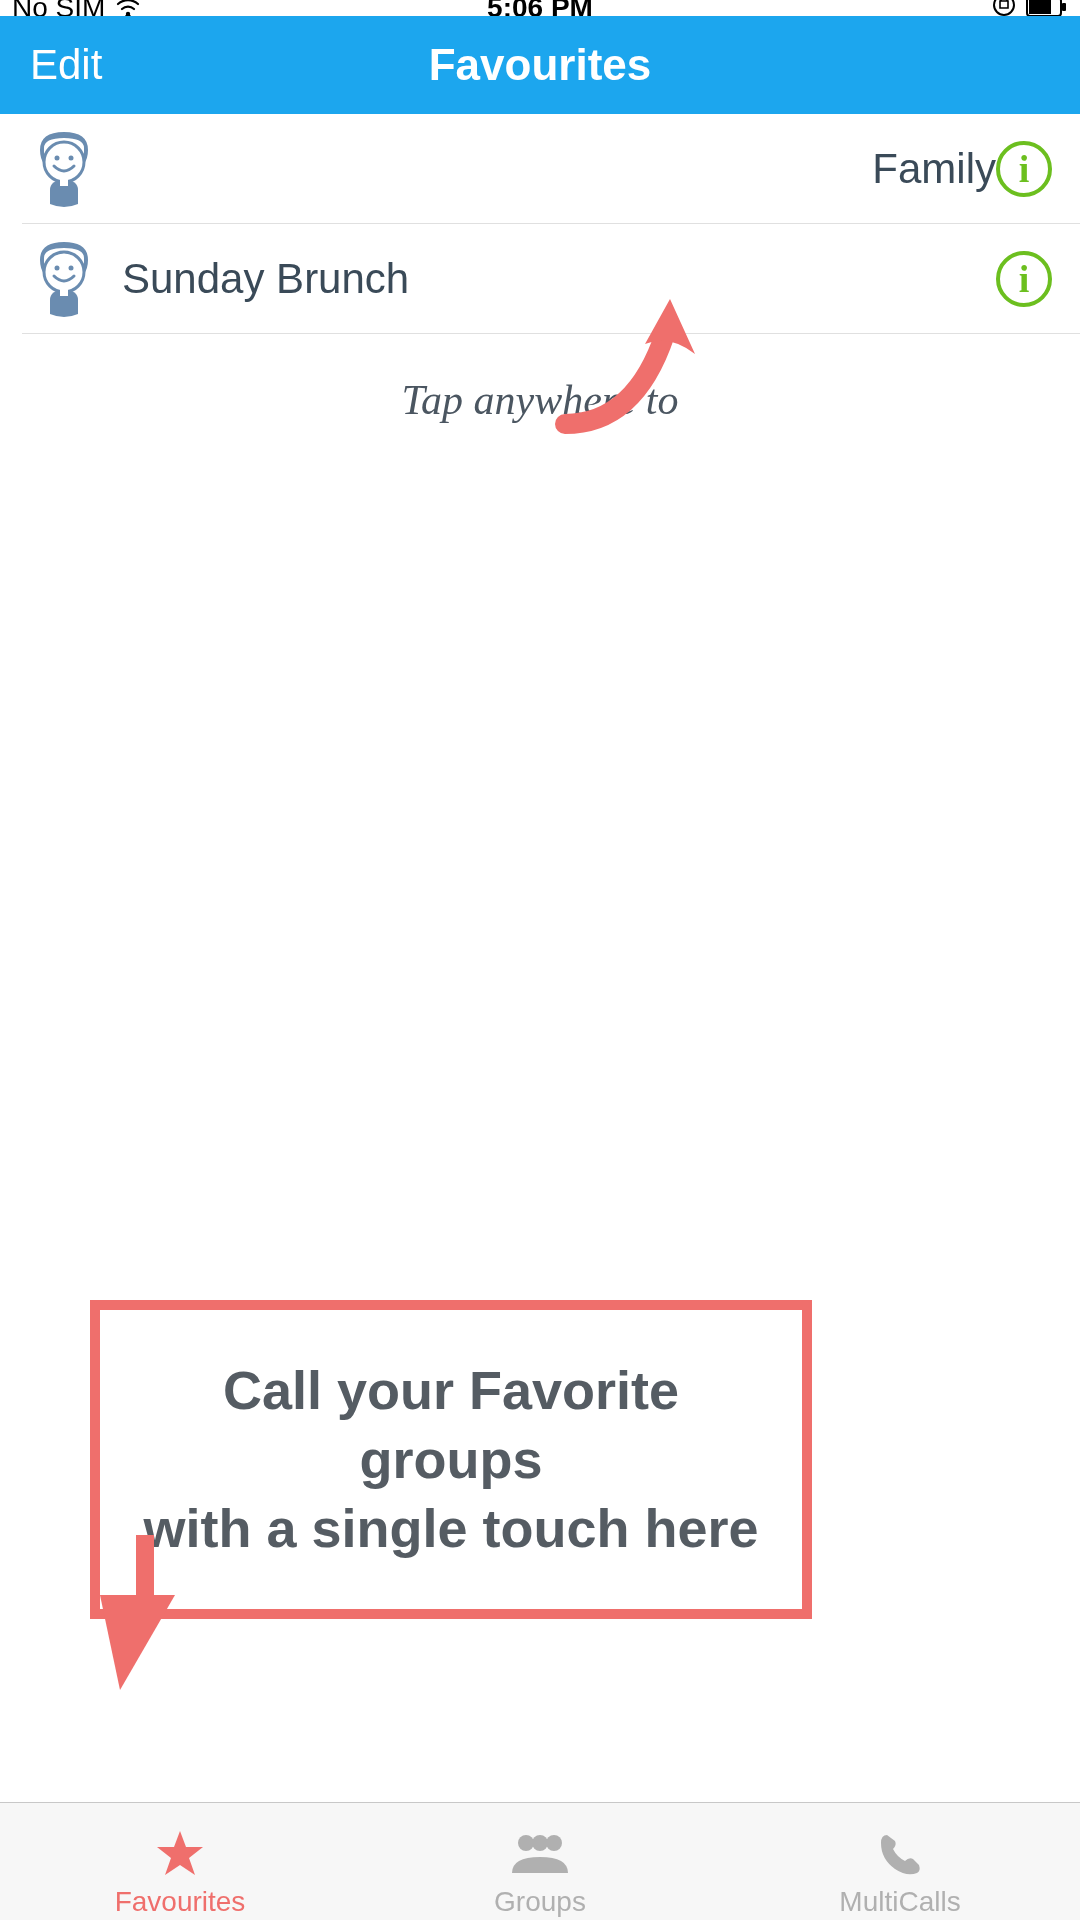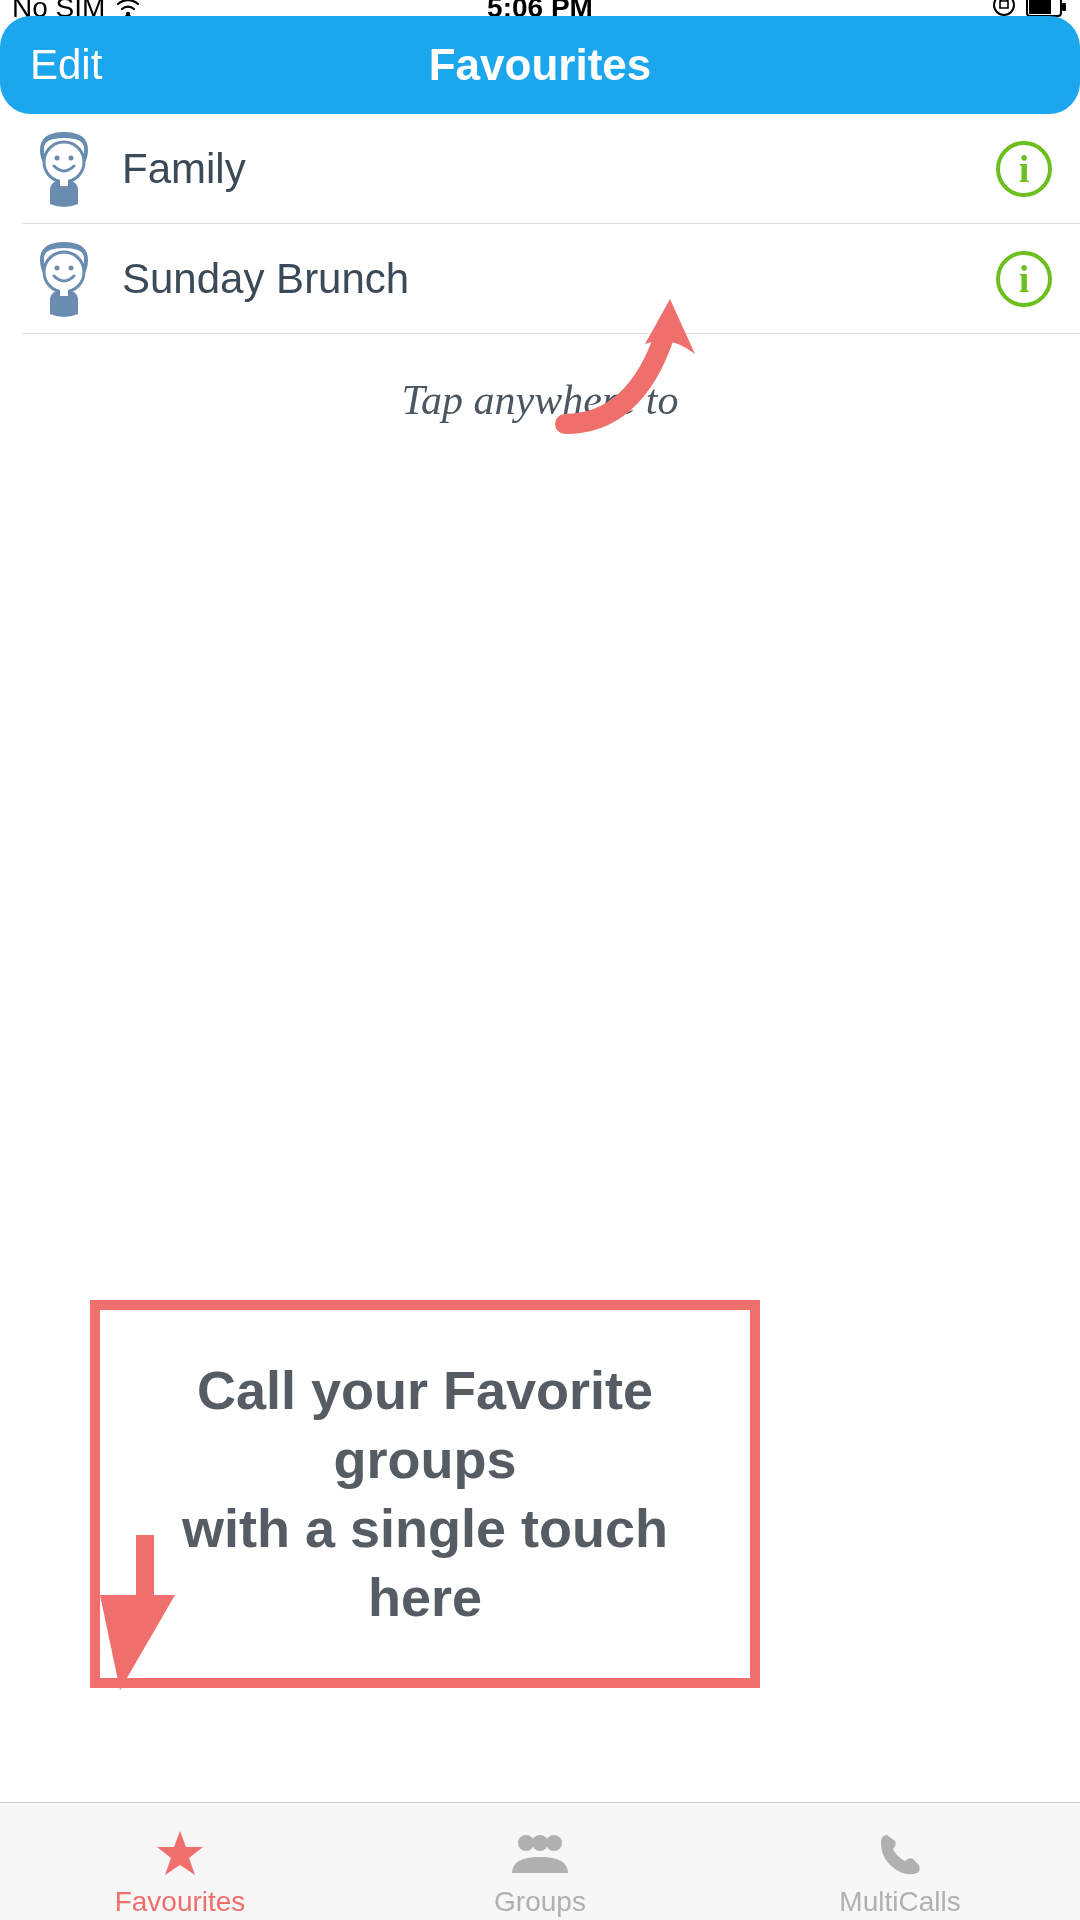--- a/index.html
+++ b/index.html
@@ -3,36 +3,36 @@
 <meta charset="utf-8">
 <style>
   * { margin: 0; padding: 0; box-sizing: border-box; }
   html, body { width: 1080px; height: 1920px; font-family: -apple-system, Helvetica, Arial, sans-serif; background: #fff; overflow: hidden; }
 
   .statusbar { height: 16px; display: flex; align-items: center; justify-content: space-between; padding: 0 12px; font-size: 28px; font-weight: 500; color: #000; }
   .statusbar .left { display: flex; align-items: center; gap: 10px; }
   .statusbar .center { position: absolute; left: 50%; transform: translateX(-50%); font-weight: 600; }
   .statusbar .right { display: flex; align-items: center; gap: 10px; }
 
-  .navbar { background: #1CA6EE; height: 98px; display: flex; align-items: center; justify-content: center; position: relative; border-radius: 31px; }
+  .navbar { background: #1CA6EE; height: 98px; display: flex; align-items: center; justify-content: center; position: relative; }
   .navbar .title { color: #fff; font-size: 44px; font-weight: 600; }
   .navbar .edit { position: absolute; left: 30px; color: #fff; font-size: 42px; font-weight: 400; }
 
   .list { }
   .row { display: flex; align-items: center; height: 110px; padding: 0 28px; border-bottom: 1px solid #e0e0e0; margin-left: 22px; }
-  .row:first-child { border-top: none; }
+  .row:first-child { border-top: none; text-align: right; }
   .avatar { width: 72px; height: 82px; flex: 0 0 auto; margin-left: -22px; }
   .row-label { flex: 1 1 auto; margin-left: 22px; font-size: 42px; color: #3a4a58; font-weight: 400; }
   .info-btn { width: 56px; height: 56px; border: 4px solid #6CBF1F; border-radius: 50%; display: flex; align-items: center; justify-content: center; color: #6CBF1F; font-family: Georgia, serif; font-size: 38px; font-weight: 700; background: #fff; }
 
   .hint-wrap { position: relative; margin-top: 40px; text-align: center; }
   .hint-text { font-family: Georgia, 'Times New Roman', serif; font-style: italic; font-size: 42px; color: #4b5661; line-height: 1.28; display: inline-block; }
   .hint-arrow { position: absolute; left: 555px; top: -80px; }
 
-  .callout { position: absolute; left: 90px; width: 670px; top: 1300px; border: 10px solid #EF6F6C; padding: 46px 30px; text-align: center; }
+  .callout { position: absolute; left: 90px; width: 722px; top: 1300px; border: 10px solid #EF6F6C; padding: 46px 30px; text-align: center; }
   .callout-text { font-size: 54px; font-weight: 600; color: #555c63; line-height: 1.28; }
   .callout-arrow { position: absolute; left: 80px; top: 1535px; }
 
   .tabbar { position: absolute; bottom: 0; left: 0; right: 0; height: 118px; border-top: 1px solid #c8c8c8; background: #f7f7f7; display: flex; }
   .tab { flex: 1 1 0; display: flex; flex-direction: column; align-items: center; justify-content: flex-end; gap: 4px; padding-bottom: 2px; color: #b0b0b0; }
   .tab.active { color: #EF6F6C; }
   .tab-label { font-size: 28px; font-weight: 400; }
   .tab-icon { height: 56px; display: flex; align-items: center; justify-content: center; }
 </style>
 </head>

